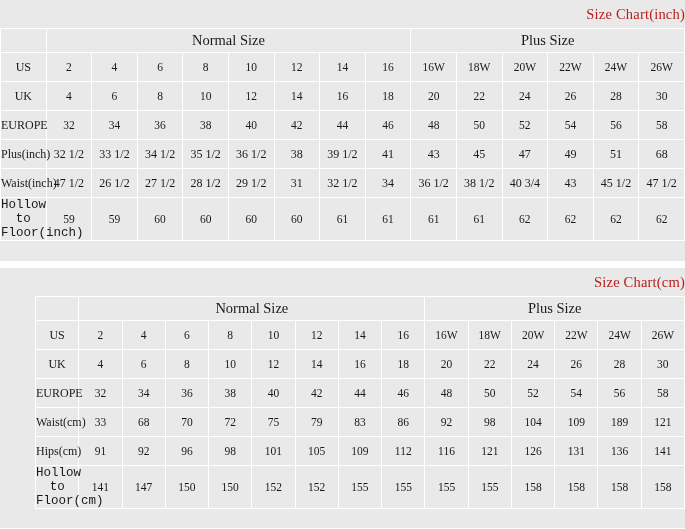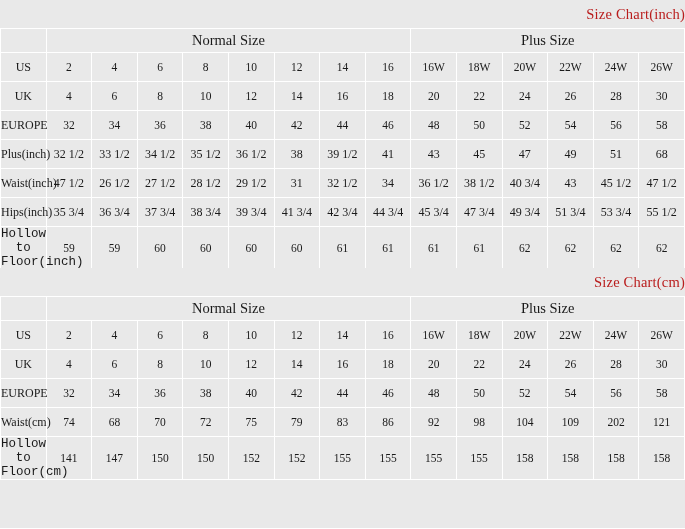--- a/index.html
+++ b/index.html
@@ -27,20 +27,21 @@
     width: 685px;
     background: #e9e9e9;
     box-sizing: border-box;
   }
   .chart-block.first {
     height: 261px;
   }
   .chart-block.second {
     height: 260px;
     margin-top: 7px;
+    padding-left: 35px;
   }
   .chart-title {
     text-align: right;
     font-size: 14.5px;
     font-family: "Liberation Serif", serif;
     color: #b91c1c;
     padding: 6px 0 5px 0;
     letter-spacing: 0.2px;
   }
   table.size-table {
@@ -184,37 +185,20 @@
           <td class="cell small">32 1/2</td>
           <td class="cell small">34</td>
           <td class="cell small">36 1/2</td>
           <td class="cell small">38 1/2</td>
           <td class="cell small">40 3/4</td>
           <td class="cell small">43</td>
           <td class="cell small">45 1/2</td>
           <td class="cell small">47 1/2</td>
         </tr>
         <tr>
-          <td class="row-label">Hips(inch)</td>
-          <td class="cell small">35 3/4</td>
-          <td class="cell small">36 3/4</td>
-          <td class="cell small">37 3/4</td>
-          <td class="cell small">38 3/4</td>
-          <td class="cell small">39 3/4</td>
-          <td class="cell small">41 3/4</td>
-          <td class="cell small">42 3/4</td>
-          <td class="cell small">44 3/4</td>
-          <td class="cell small">45 3/4</td>
-          <td class="cell small">47 3/4</td>
-          <td class="cell small">49 3/4</td>
-          <td class="cell small">51 3/4</td>
-          <td class="cell small">53 3/4</td>
-          <td class="cell small">55 1/2</td>
-        </tr>
-        <tr>
           <td class="row-label tall">Hollow to Floor(inch)</td>
           <td class="cell">59</td>
           <td class="cell">59</td>
           <td class="cell">60</td>
           <td class="cell">60</td>
           <td class="cell">60</td>
           <td class="cell">60</td>
           <td class="cell">61</td>
           <td class="cell">61</td>
           <td class="cell">61</td>
@@ -283,34 +267,51 @@
           <td class="cell">46</td>
           <td class="cell">48</td>
           <td class="cell">50</td>
           <td class="cell">52</td>
           <td class="cell">54</td>
           <td class="cell">56</td>
           <td class="cell">58</td>
         </tr>
         <tr>
           <td class="row-label">Waist(cm)</td>
-          <td class="cell">74</td>
+          <td class="cell">33</td>
           <td class="cell">68</td>
           <td class="cell">70</td>
           <td class="cell">72</td>
           <td class="cell">75</td>
           <td class="cell">79</td>
           <td class="cell">83</td>
           <td class="cell">86</td>
           <td class="cell">92</td>
           <td class="cell">98</td>
           <td class="cell">104</td>
           <td class="cell">109</td>
-          <td class="cell">202</td>
+          <td class="cell">189</td>
           <td class="cell">121</td>
+        </tr>
+        <tr>
+          <td class="row-label">Hips(cm)</td>
+          <td class="cell">91</td>
+          <td class="cell">92</td>
+          <td class="cell">96</td>
+          <td class="cell">98</td>
+          <td class="cell">101</td>
+          <td class="cell">105</td>
+          <td class="cell">109</td>
+          <td class="cell">112</td>
+          <td class="cell">116</td>
+          <td class="cell">121</td>
+          <td class="cell">126</td>
+          <td class="cell">131</td>
+          <td class="cell">136</td>
+          <td class="cell">141</td>
         </tr>
         <tr>
           <td class="row-label tall">Hollow to Floor(cm)</td>
           <td class="cell">141</td>
           <td class="cell">147</td>
           <td class="cell">150</td>
           <td class="cell">150</td>
           <td class="cell">152</td>
           <td class="cell">152</td>
           <td class="cell">155</td>

